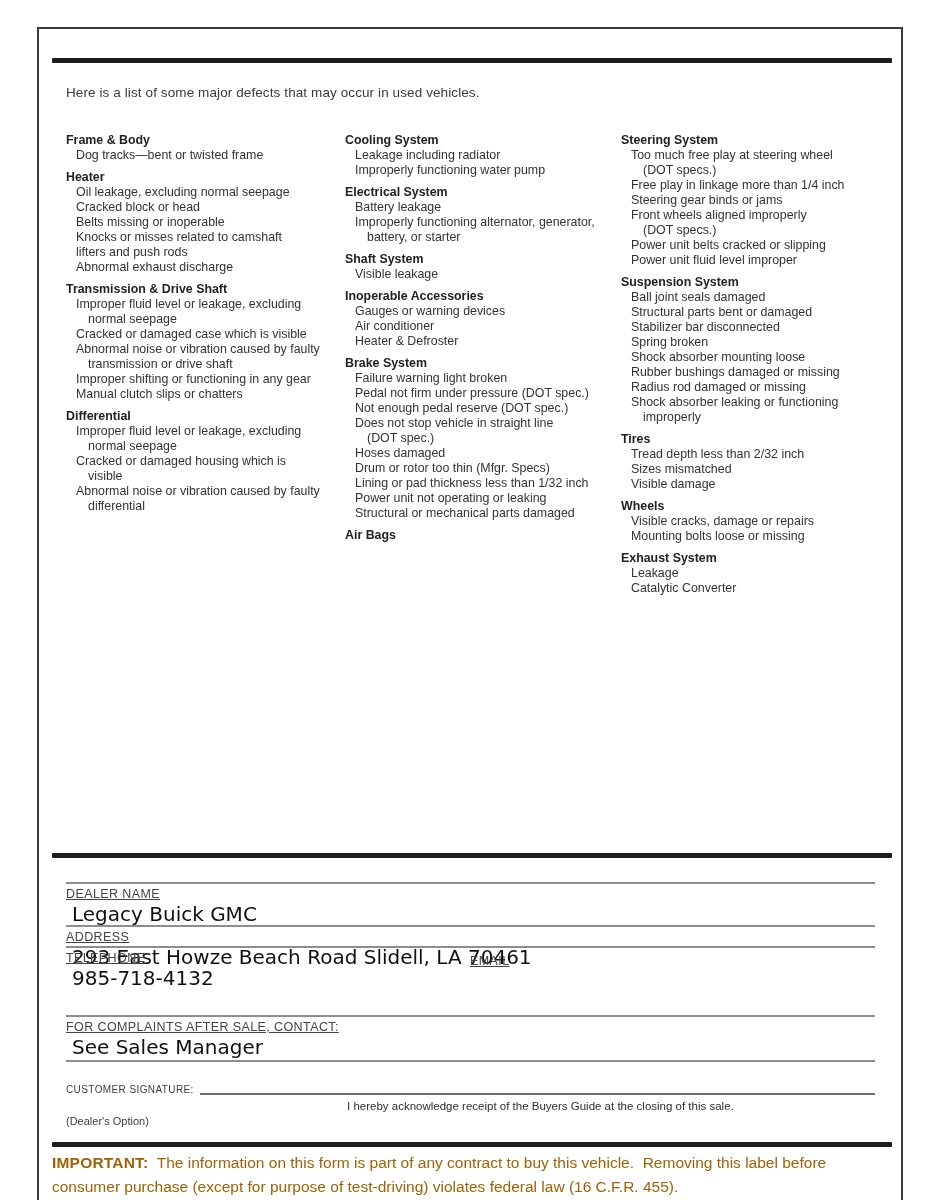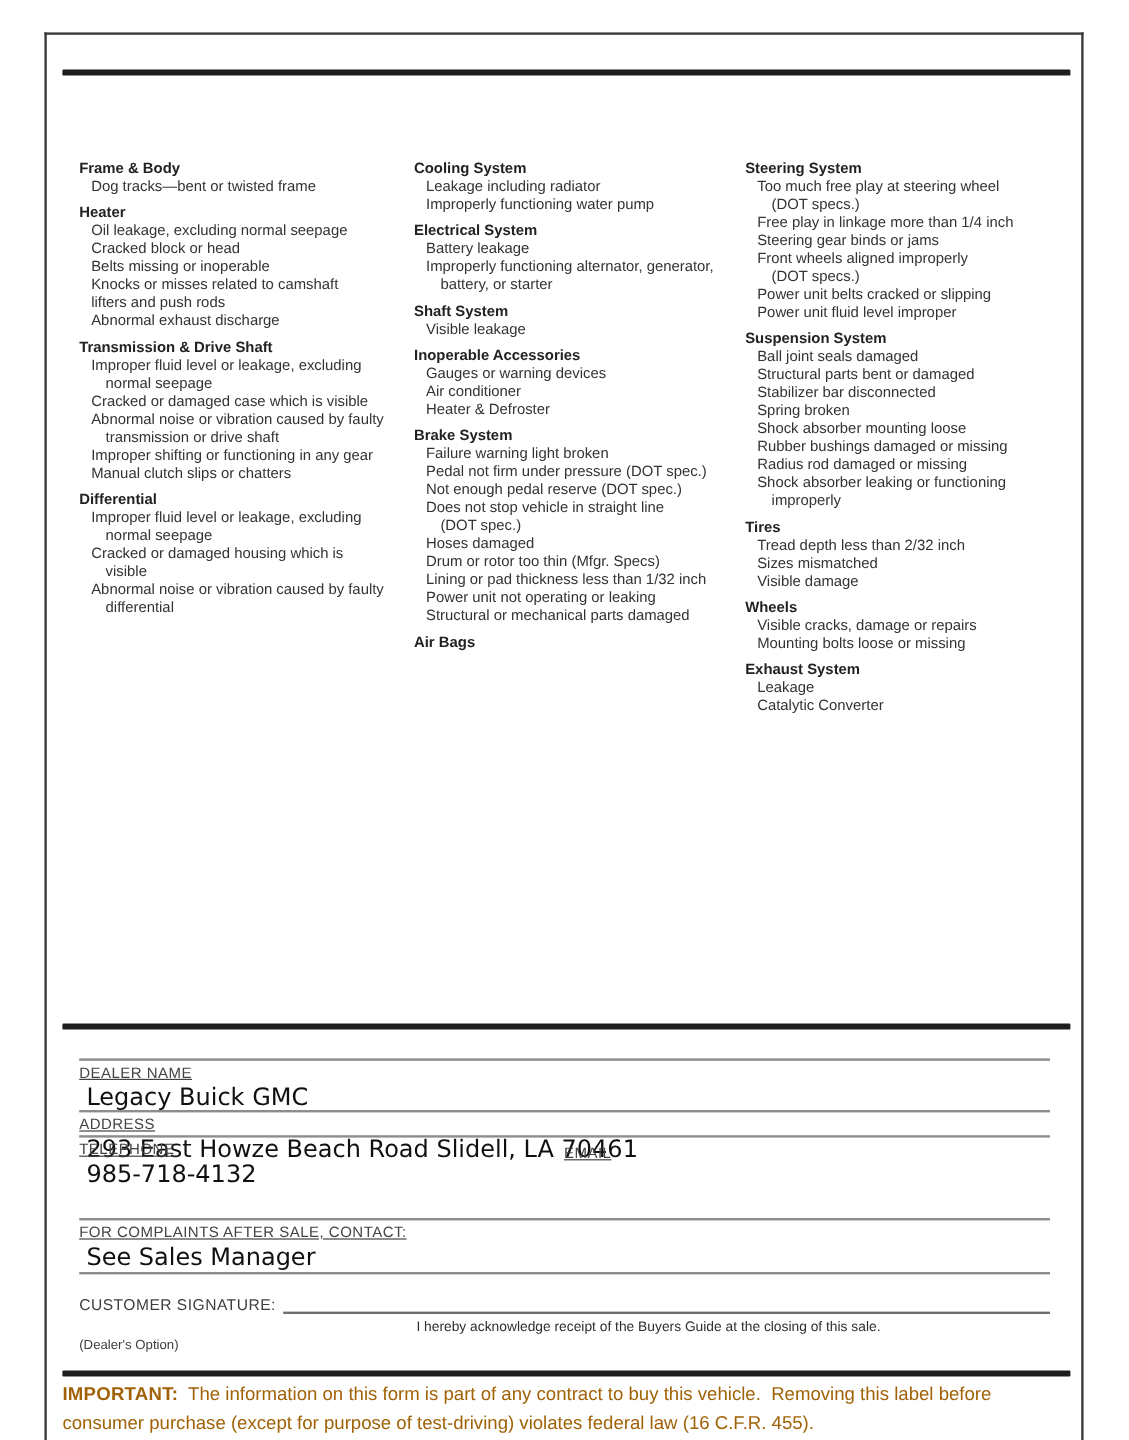--- a/index.html
+++ b/index.html
@@ -49,41 +49,42 @@
     padding-left:6px;margin-top:1px;white-space:nowrap;
   }
   .form-line{
     position:absolute;left:27px;width:809px;height:0;border-top:2px solid #8d8d8d;
   }
   .contact-labels{display:flex;}
   .contact-labels .email{position:absolute;left:404px;top:3px;}
   .sig-row{
     position:absolute;left:27px;top:1050px;width:809px;display:flex;align-items:flex-end;
   }
-  .sig-label{font-size:13px;color:#3d3d3d;letter-spacing:.4px;white-space:nowrap;}
+  .sig-label{font-size:10px;color:#3d3d3d;letter-spacing:.4px;white-space:nowrap;}
   .sig-line{flex:1;border-bottom:2px solid #6e6e6e;height:14px;margin-left:6px;}
   .sig-sub{
     position:absolute;left:27px;top:1086px;font-size:11px;color:#3d3d3d;
   }
   .sig-note{
     position:absolute;left:308px;top:1071px;font-size:11.5px;color:#2f2f2f;
   }
   .important{
     position:absolute;left:13px;top:1122px;width:840px;margin:0;
     font-size:15.5px;line-height:24px;color:#a16207;white-space:pre-wrap;
   }
   .important b{letter-spacing:.2px;}
 </style>
 </head>
 <body>
 
 <div class="doc-border">
 
   <div class="rule-thick" style="top:29px"></div>
 
+  <p class="intro">Here is a list of some major defects that may occur in used vehicles.</p>
 
   <div class="columns">
     <div class="col col-1">
         <div class="sec">
           <div class="sec-title">Frame &amp; Body</div>
           <div class="item">Dog tracks—bent or twisted frame</div>
         </div>
         <div class="sec">
           <div class="sec-title">Heater</div>
           <div class="item">Oil leakage, excluding normal seepage</div>

